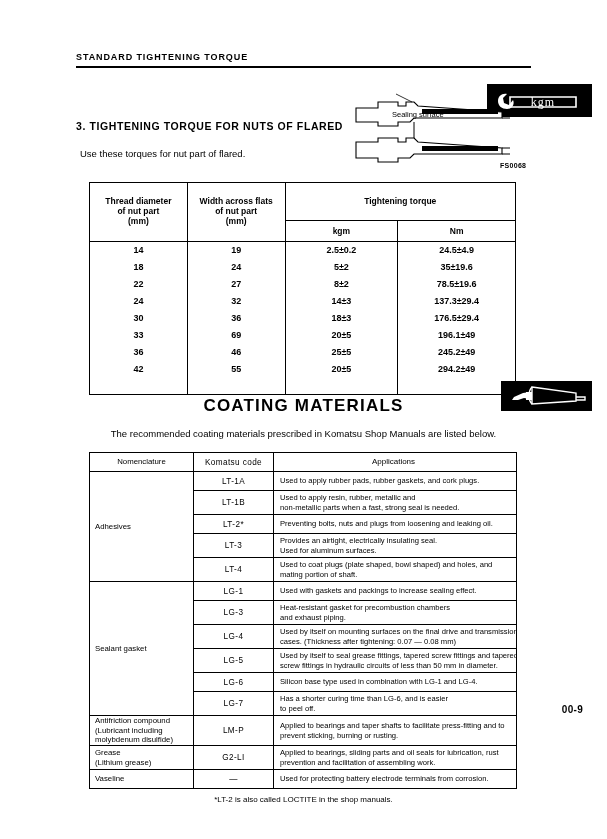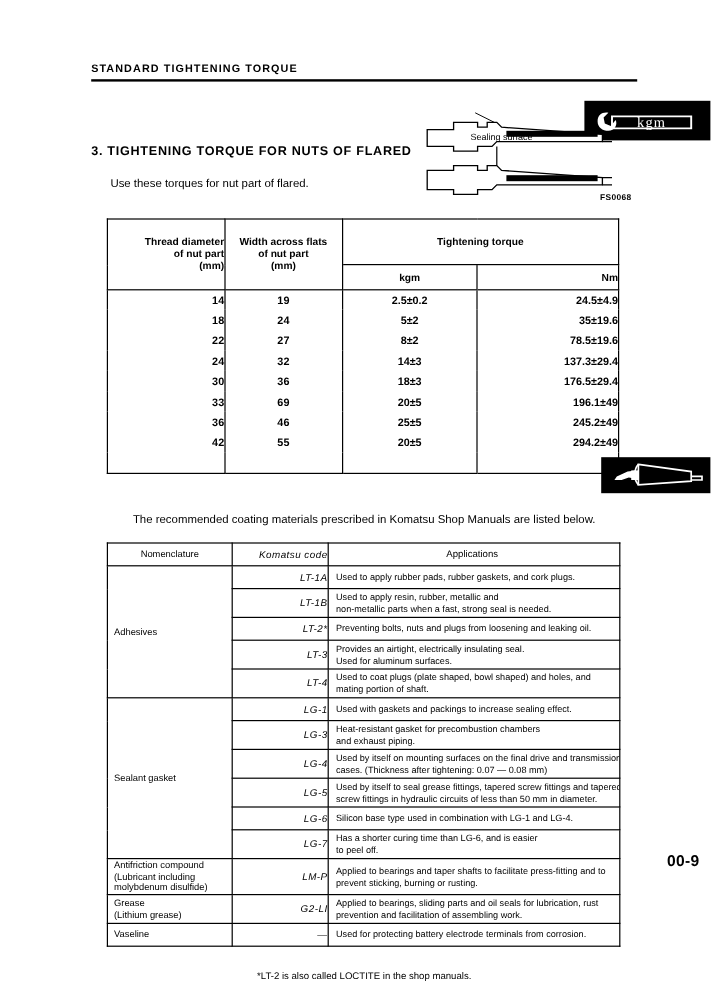--- a/index.html
+++ b/index.html
@@ -38,21 +38,21 @@
   
   .sec3 { position: absolute; left: 76px; top: 120px; width: 300px; }
   .sec3 .heading {
     font-size: 10.5px;
     font-weight: bold;
     letter-spacing: 0.6px;
     white-space: nowrap;
   }
   .sec3 .subtext {
     margin-top: 16px;
-    margin-left: 16px;
+    margin-left: 4px;
     font-size: 9.5px;
   }
 
   
   .kgm-box {
     position: absolute;
     left: 487px; top: 84px;
     width: 105px; height: 33px;
     background: #000;
     display: flex; align-items: center; justify-content: center;
@@ -93,21 +93,21 @@
     vertical-align: middle;
     padding: 0;
   }
   .tq .topline td, .tq .topline th { border-top: 1.6px solid #000; }
   .tq-head-main {
     height: 38px;
     line-height: 1.15;
     font-size: 8.5px;
   }
   .tq-head-sub { height: 20px; font-size: 8.5px; }
-  .tq .vl { border-left: 1.1px solid #000; text-align: right; }
+  .tq .vl { border-left: 1.1px solid #000; }
   .tq .vr { border-right: 1.1px solid #000; }
   .tq .hb { border-bottom: 1.6px solid #000; }
   .tq .hb-thin { border-bottom: 1px solid #000; }
   .tq-body td { height: 17px; font-size: 9px; font-weight: bold; margin-top: 16px; }
   .tq-body td.num { font-weight: bold; }
   .tq .c1 { width: 98px; }
   .tq .c2 { width: 98px; }
   .tq .c3 { width: 113px; }
   .tq .c4 { width: 118px; }
   .pad-top-row td { padding-top: 9px; }
@@ -158,25 +158,24 @@
   .cm col.k3 { width: 243px; }
   .cm .nom {
     border-left: 1.4px solid #000;
     border-right: 1.4px solid #000;
     font-size: 7.8px;
     line-height: 1.25;
     padding: 0 3px;
   }
   .cm .nom.lead { text-align: left; padding-left: 5px; }
   .cm .code {
-    text-align: right;
+    text-align: center;
     font-size: 8.2px;
     letter-spacing: 0.4px;
     border-right: 1.4px solid #000;
-    font-style: italic;
   }
   .cm .app {
     text-align: left;
     padding-left: 6px;
     padding-right: 3px;
     line-height: 1.28;
     border-right: 1.4px solid #000;
     white-space: nowrap;
     overflow: hidden;
   }
@@ -184,27 +183,26 @@
   .cm .groupline td { border-bottom: 1.4px solid #000; }
   .cm .lastline td { border-bottom: 1.5px solid #000; }
   .cm tr.r1 td { height: 19px; }
   .cm tr.r2 td { height: 24px; }
 
   .cm-note {
     position: absolute;
     left: 0; top: 795px; width: 607px;
     text-align: center;
     font-size: 8px;
-    margin-top: 14px;
   }
 
   .page-num {
     position: absolute;
-    right: 24px; bottom: 20px;
-    font-size: 13px;
+    right: 24px; bottom: 30px;
+    font-size: 10px;
     font-weight: bold;
     letter-spacing: 0.3px;
     text-align: right;
   }
 </style>
 </head>
 <body>
 
 <div class="page">
 
@@ -334,20 +332,21 @@
     <svg width="82" height="24" viewBox="0 0 82 24">
       <g fill="none" stroke="#ffffff" stroke-width="1.4">
         <path d="M26 3 L70 9 L70 17 L26 20 Z"></path>
         <path d="M26 3 C22 7, 22 16, 26 20"></path>
         <path d="M70 13 L79 13 L79 16 L70 16"></path>
       </g>
       <path d="M24 8 L17 9 L8 13 L6 16 L12 16 L18 14 L24 15 Z" fill="#ffffff"></path>
       <rect x="20" y="8" width="6" height="8" fill="#ffffff"></rect>
     </svg>
   </div>
+  <div class="cm-title">COATING  MATERIALS</div>
   <div class="cm-intro">The recommended coating materials prescribed in Komatsu Shop Manuals are listed below.</div>
 
   <div class="cm-wrap">
     <table class="cm">
       <colgroup>
           <col class="k1">
           <col class="k2">
           <col class="k3">
         </colgroup>
       <tbody>

